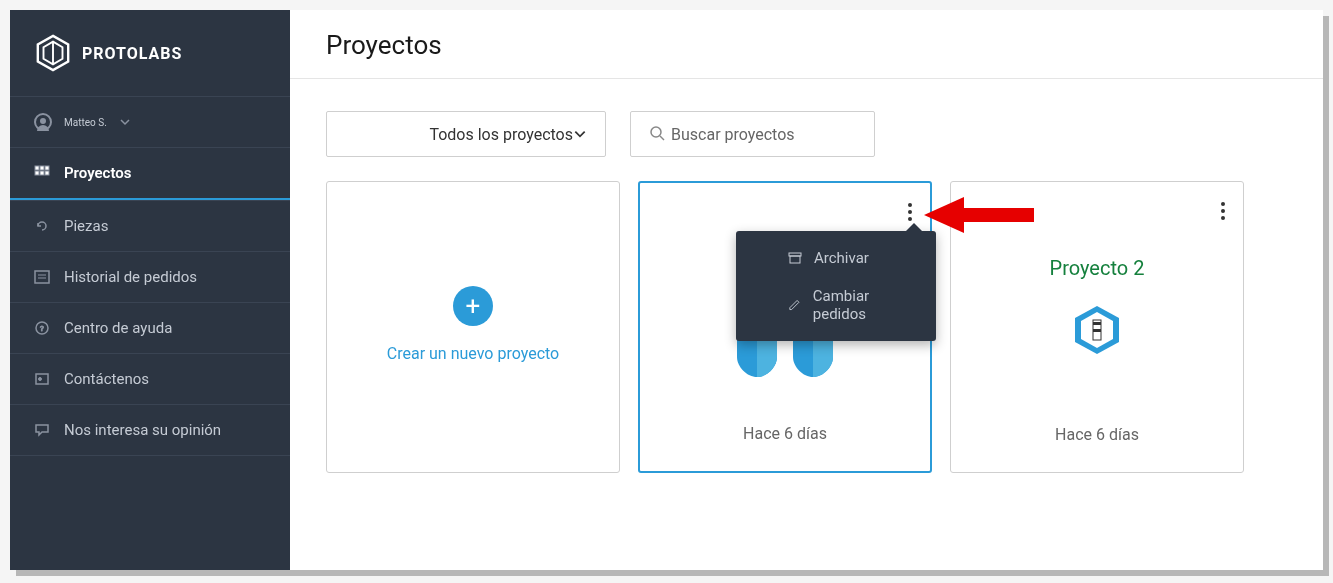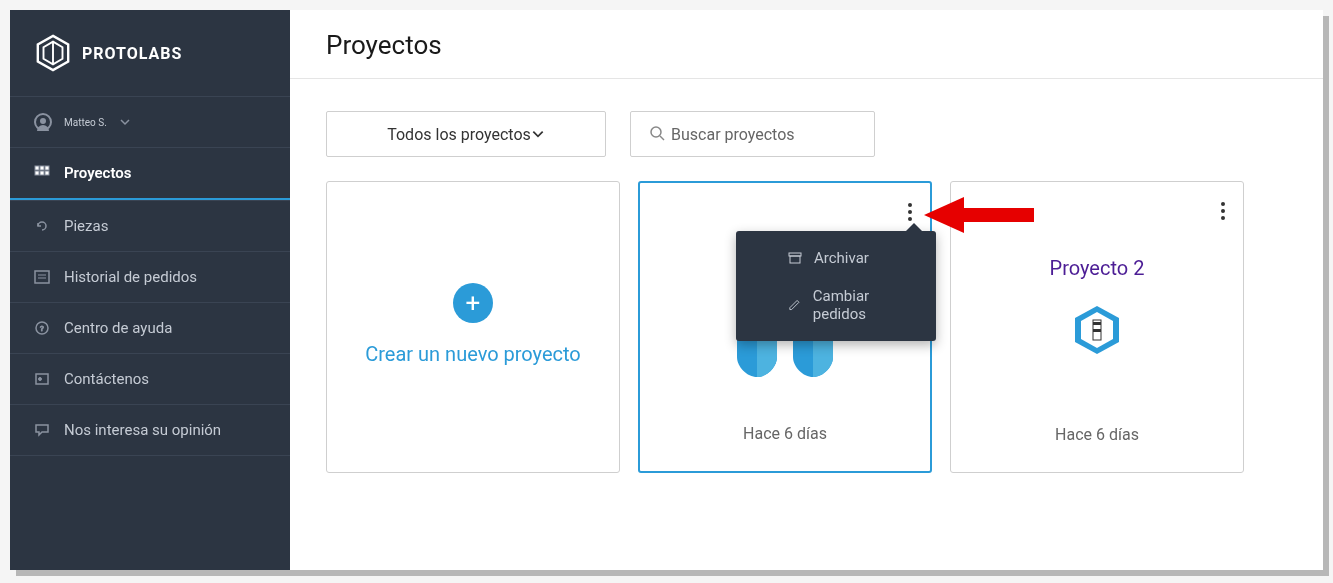--- a/index.html
+++ b/index.html
@@ -133,21 +133,21 @@
       display: flex;
       gap: 24px;
     }
     .filter-select {
       width: 280px;
       height: 46px;
       border: 1px solid #cfcfcf;
       border-radius: 2px;
       display: flex;
       align-items: center;
-      justify-content: center;
+      justify-content: flex-end;
       padding: 0 18px;
       font-size: 16px;
       color: #333;
       cursor: pointer;
       background: #fff;
     }
     .search-box {
       width: 245px;
       height: 46px;
       border: 1px solid #cfcfcf;
@@ -191,21 +191,21 @@
       background: #2b9bd8;
       border-radius: 50%;
       display: flex;
       align-items: center;
       justify-content: center;
       color: #fff;
       font-size: 26px;
     }
     .new-project-text {
       color: #2b9bd8;
-      font-size: 20px;
+      font-size: 16px;
       text-align: center;
       line-height: 1.7;
     }
     .card-dots {
       position: absolute;
       top: 16px;
       right: 14px;
       cursor: pointer;
       display: flex;
       flex-direction: column;
@@ -213,21 +213,21 @@
       padding: 4px;
     }
     .card-dots span {
       width: 4px;
       height: 4px;
       background: #333;
       border-radius: 50%;
     }
     .project-title {
       font-size: 20px;
-      color: #4c1d95;
+      color: #15803d;
       margin-bottom: 22px;
     }
     .project-thumb {
       display: flex;
       gap: 8px;
       margin-bottom: 40px;
     }
     .thumb-shape {
       width: 48px;
       height: 48px;

